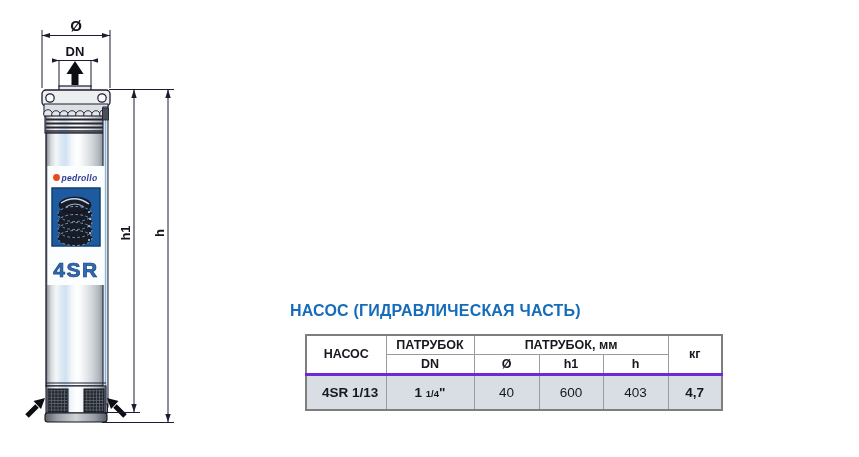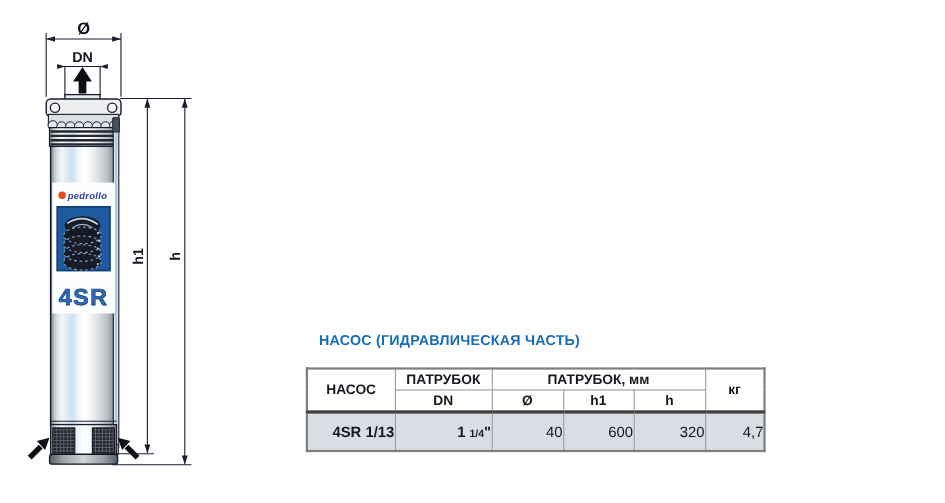--- a/index.html
+++ b/index.html
@@ -19,29 +19,29 @@
   }
   .dim-text {
     font-family: "Liberation Sans", sans-serif;
     font-weight: bold;
     fill: #14141e;
   }
   #table-title {
     position: absolute;
     left: 290px;
     top: 302px;
-    font-size: 13px;
+    font-size: 16px;
     font-weight: bold;
     color: #166cb8;
     white-space: nowrap;
     letter-spacing: 0.2px;
   }
   #spec-table-wrap {
     position: absolute;
-    left: 278px;
+    left: 305px;
     top: 334px;
   }
   table.spec {
     border-collapse: collapse;
     table-layout: fixed;
     width: 416px;
     border: 2px solid #7e7e7e;
     color: #17171f;
   }
   table.spec th, table.spec td {
@@ -49,31 +49,30 @@
     text-align: center;
     vertical-align: middle;
     font-size: 12.5px;
   }
   table.spec th { font-weight: bold; background: #ffffff; }
   tr.hdr1 th { height: 19px; }
   tr.hdr2 th { height: 20px; }
   tr.data td {
     height: 36px;
     background: #d9dee5;
-    border-top: 3px solid #404040;
+    border-top: 3px solid #6d28d9;
     font-size: 13.5px;
-    text-align: right;
   }
   td.cell-pump {
     text-align: left;
     padding-left: 8px;
     font-weight: bold;
   }
   td.cell-dn { font-weight: bold; }
-  td.cell-kg { font-weight: normal; }
+  td.cell-kg { font-weight: bold; }
   .frac { font-size: 9.5px; font-weight: bold; }
 </style>
 </head>
 <body>
 
 <div id="canvas">
 
   <svg id="pump-drawing" width="220" height="457" viewBox="0 0 220 457" xmlns="http://www.w3.org/2000/svg">
     <defs>
       <linearGradient id="metal" x1="0" y1="0" x2="1" y2="0">
@@ -244,20 +243,20 @@
           <th>DN</th>
           <th>Ø</th>
           <th>h1</th>
           <th>h</th>
         </tr>
         <tr class="data">
           <td class="cell-pump">4SR 1/13</td>
           <td class="cell-dn"><span>1</span>&nbsp;<span class="frac">1/4</span><span>"</span></td>
           <td>40</td>
           <td>600</td>
-          <td>320</td>
+          <td>403</td>
           <td class="cell-kg">4,7</td>
         </tr>
       </tbody>
     </table>
   </div>
 
 </div>
 
 </body></html>

